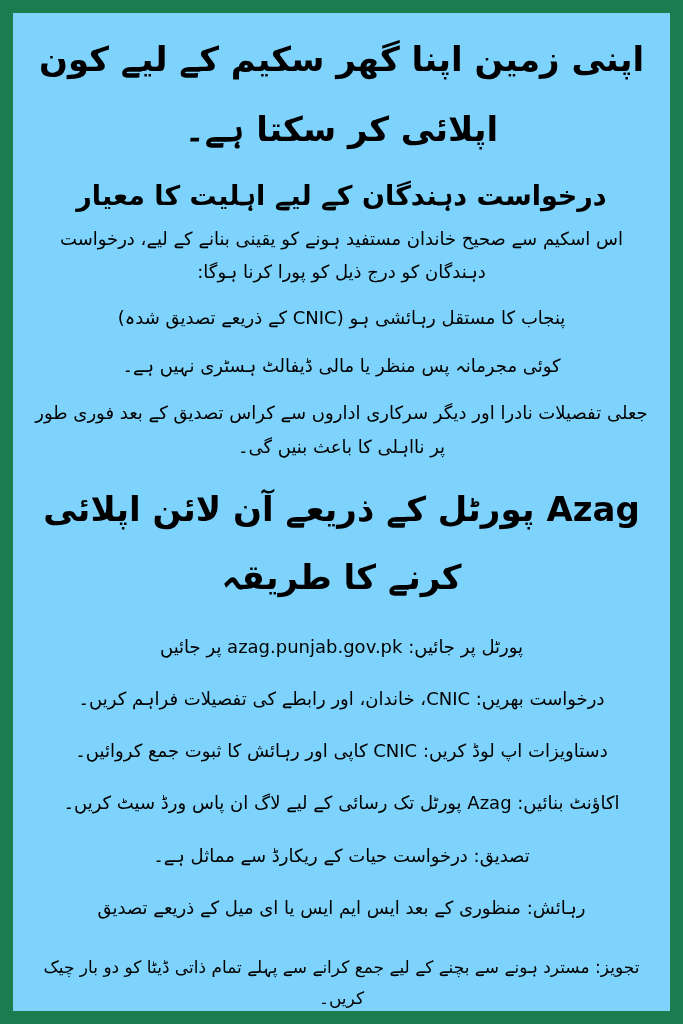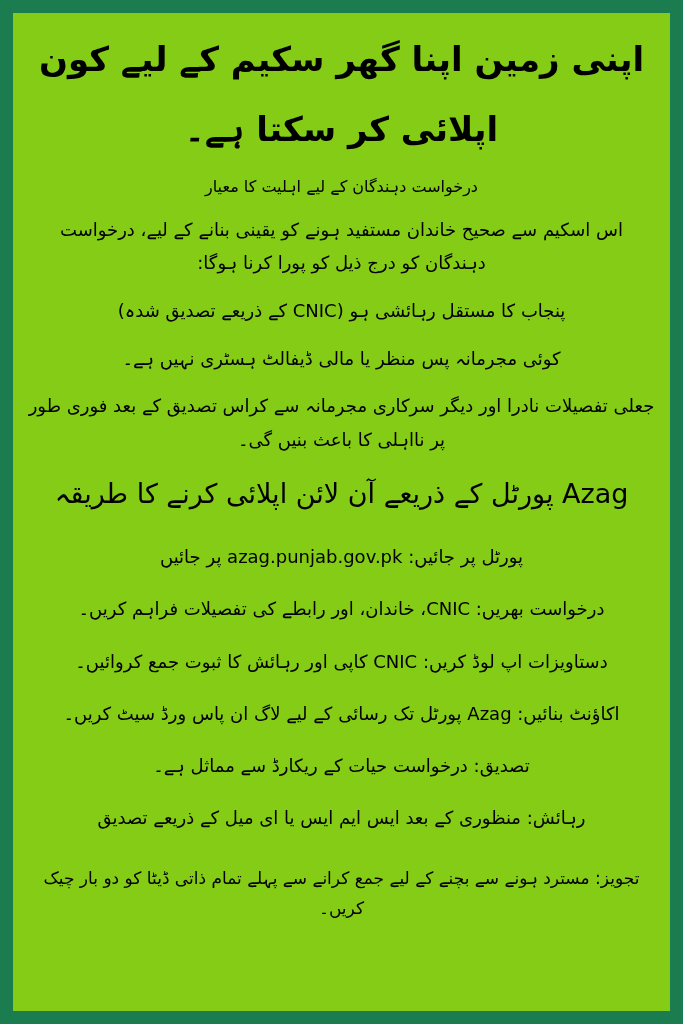--- a/index.html
+++ b/index.html
@@ -5,60 +5,60 @@
   html, body {
     margin: 0;
     padding: 0;
     background: #ffffff;
   }
   .page {
     width: 683px;
     height: 1024px;
     box-sizing: border-box;
     border: 13px solid #1b7d4f;
-    background: #84cc16;
+    background: #7dd3fc;
     overflow: hidden;
     font-family: "DejaVu Sans", sans-serif;
     color: #000000;
     text-align: center;
     direction: rtl;
   }
   .inner {
     padding: 6px 14px 0 14px;
   }
   h1.big-title {
     font-size: 34px;
     font-weight: 700;
     line-height: 2.05;
     margin: 6px 0 4px 0;
   }
   .sub-title {
-    font-size: 16px;
-    font-weight: 400;
+    font-size: 27px;
+    font-weight: 700;
     line-height: 1.6;
     margin: 10px 0 2px 0;
   }
   .body-line {
     font-size: 18px;
     line-height: 1.85;
-    margin: 13px 0;
+    margin: 4px 0;
   }
   .criteria-list p {
     font-size: 18px;
     line-height: 2.0;
     margin: 12px 0;
   }
   .warning {
     font-size: 18px;
     line-height: 1.9;
     margin: 6px 0 2px 0;
   }
   h1.big-title-2 {
-    font-size: 27px;
-    font-weight: 400;
+    font-size: 34px;
+    font-weight: 700;
     line-height: 2.0;
     margin: 10px 0 2px 0;
   }
   .steps p {
     font-size: 18px;
     line-height: 1.85;
     margin: 19px 0;
   }
   .footer-tip {
     font-size: 17px;
@@ -77,21 +77,21 @@
 
       <div class="sub-title">درخواست دہندگان کے لیے اہلیت کا معیار</div>
 
       <p class="body-line">اس اسکیم سے صحیح خاندان مستفید ہونے کو یقینی بنانے کے لیے، درخواست دہندگان کو درج ذیل کو پورا کرنا ہوگا:</p>
 
       <div class="criteria-list">
         <p>پنجاب کا مستقل رہائشی ہو (CNIC کے ذریعے تصدیق شدہ)</p>
         <p>کوئی مجرمانہ پس منظر یا مالی ڈیفالٹ ہسٹری نہیں ہے۔</p>
       </div>
 
-      <p class="warning">جعلی تفصیلات نادرا اور دیگر سرکاری مجرمانہ سے کراس تصدیق کے بعد فوری طور پر نااہلی کا باعث بنیں گی۔</p>
+      <p class="warning">جعلی تفصیلات نادرا اور دیگر سرکاری اداروں سے کراس تصدیق کے بعد فوری طور پر نااہلی کا باعث بنیں گی۔</p>
     </section>
 
     <section>
       <h1 class="big-title-2">Azag پورٹل کے ذریعے آن لائن اپلائی کرنے کا طریقہ</h1>
 
 
 
       <div class="steps">
         <p>پورٹل پر جائیں: azag.punjab.gov.pk پر جائیں</p>
         <p>درخواست بھریں: CNIC، خاندان، اور رابطے کی تفصیلات فراہم کریں۔</p>

